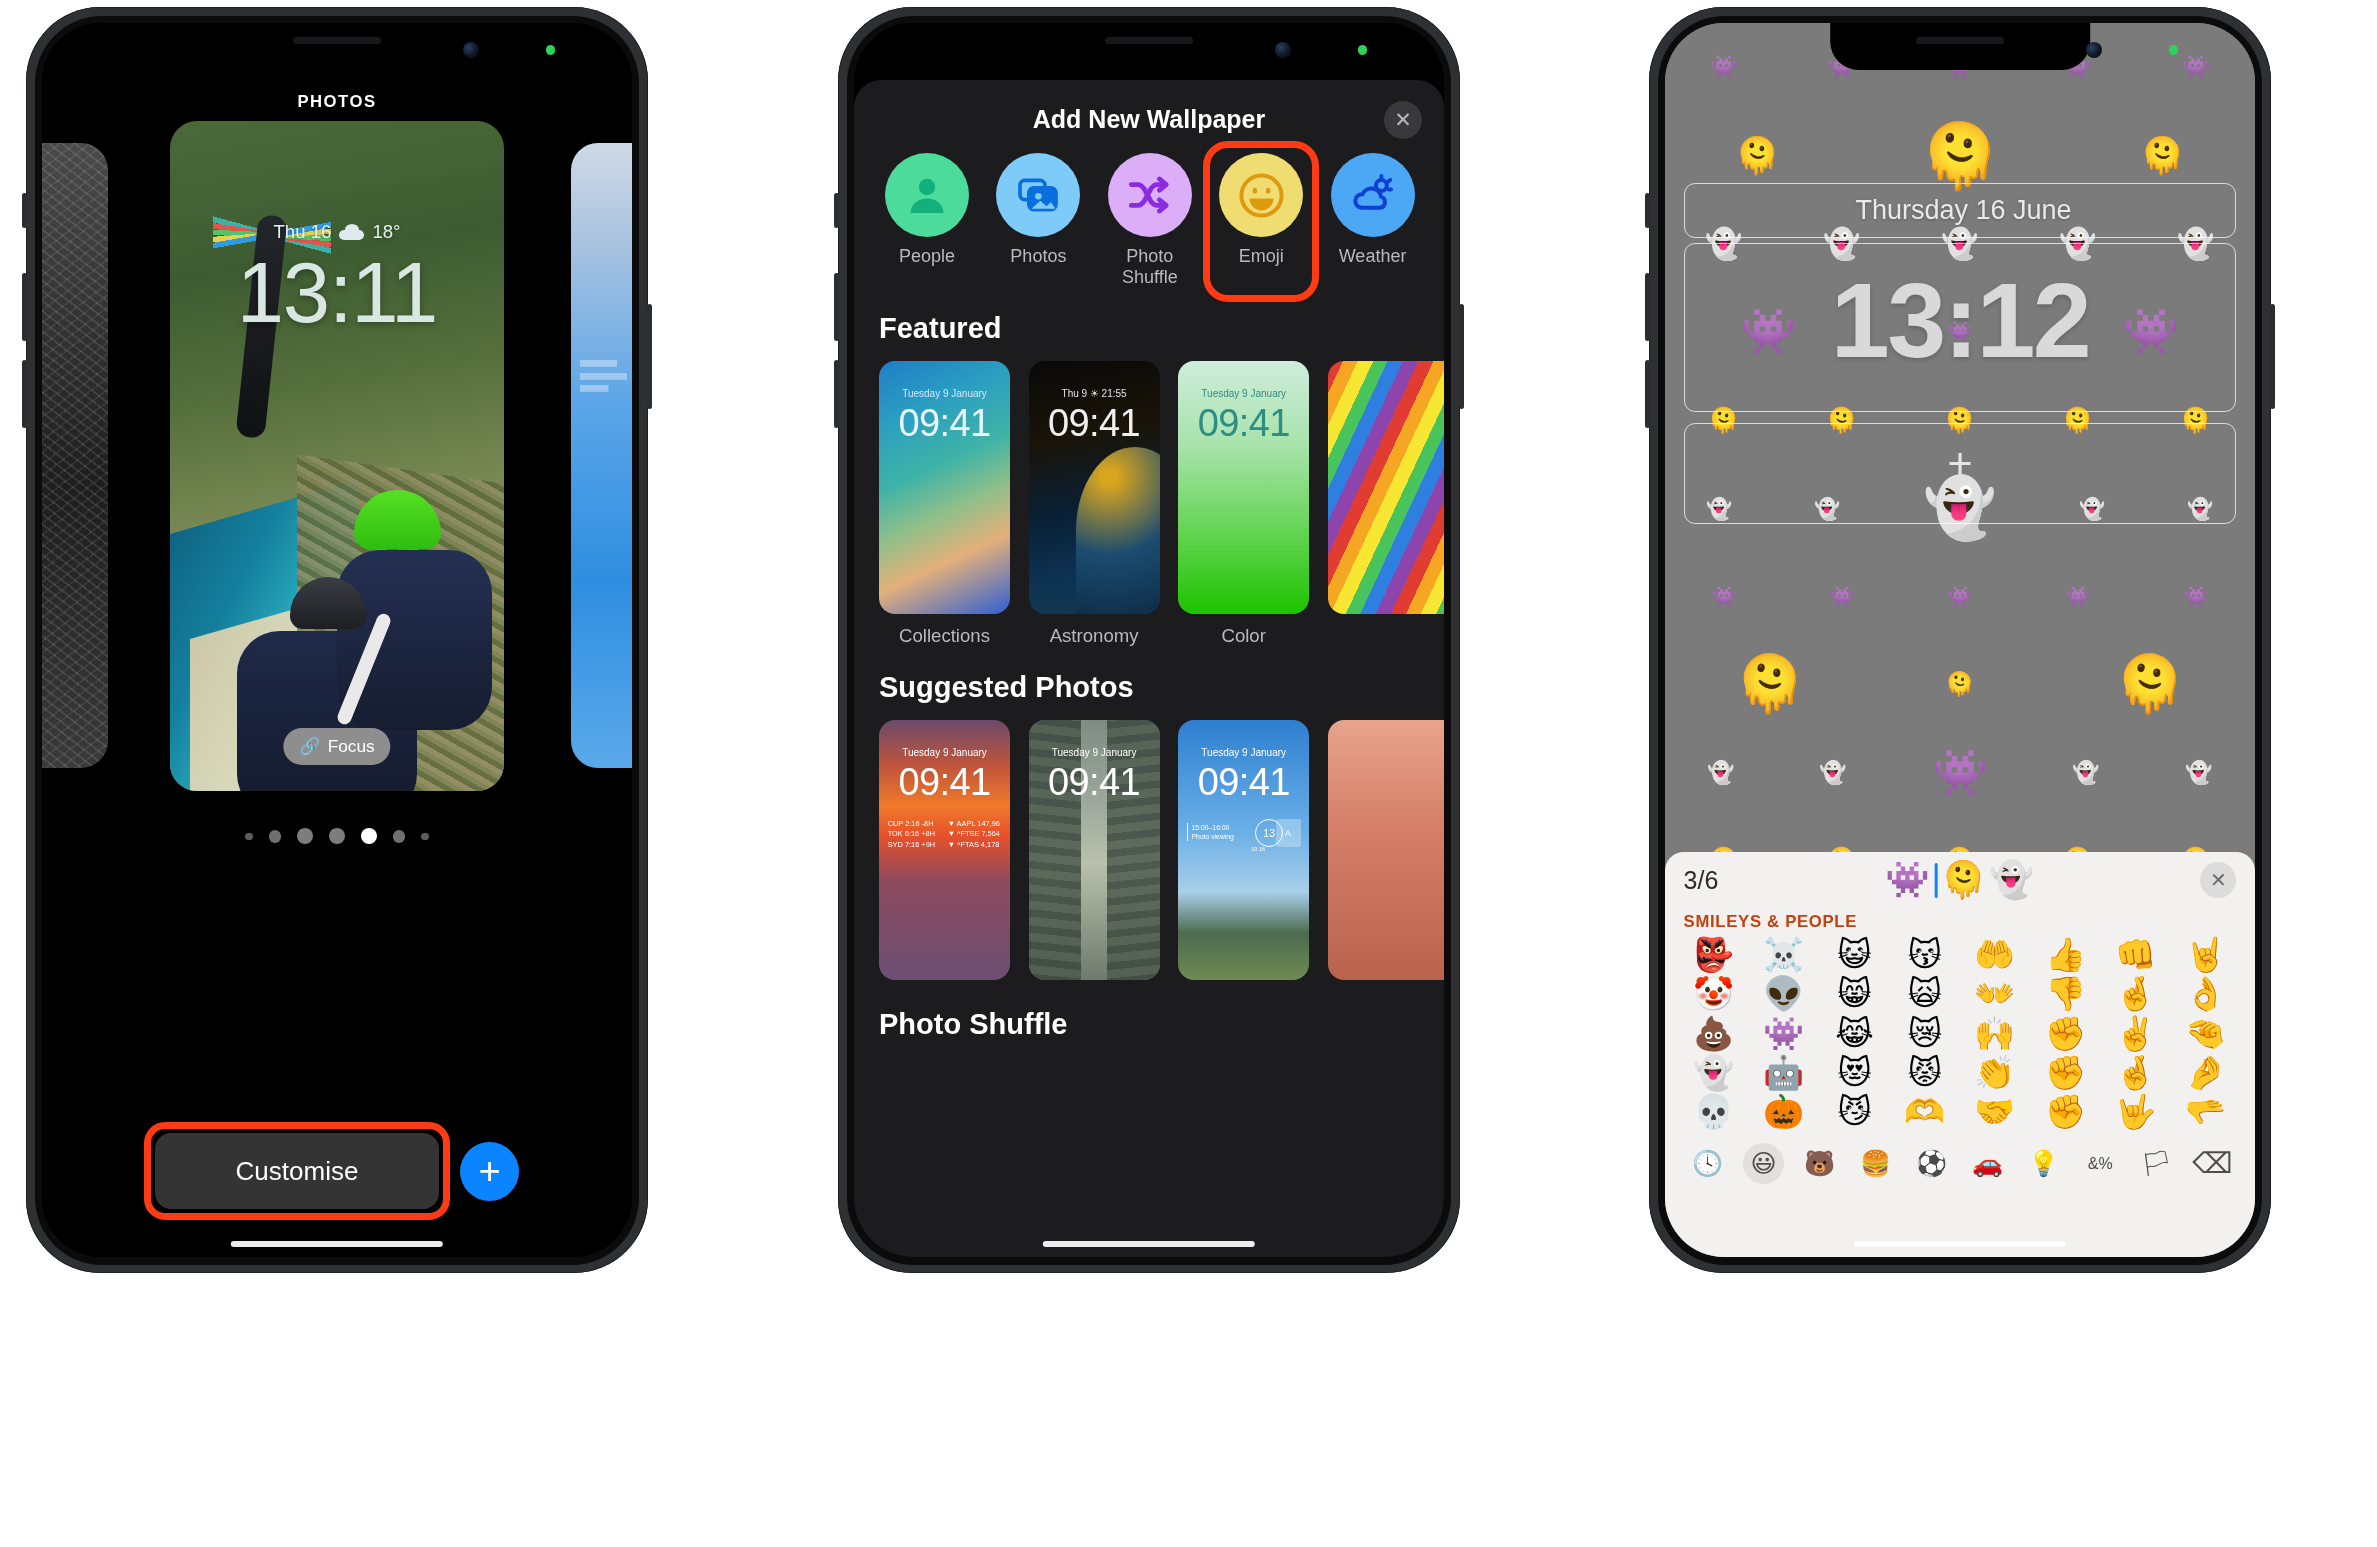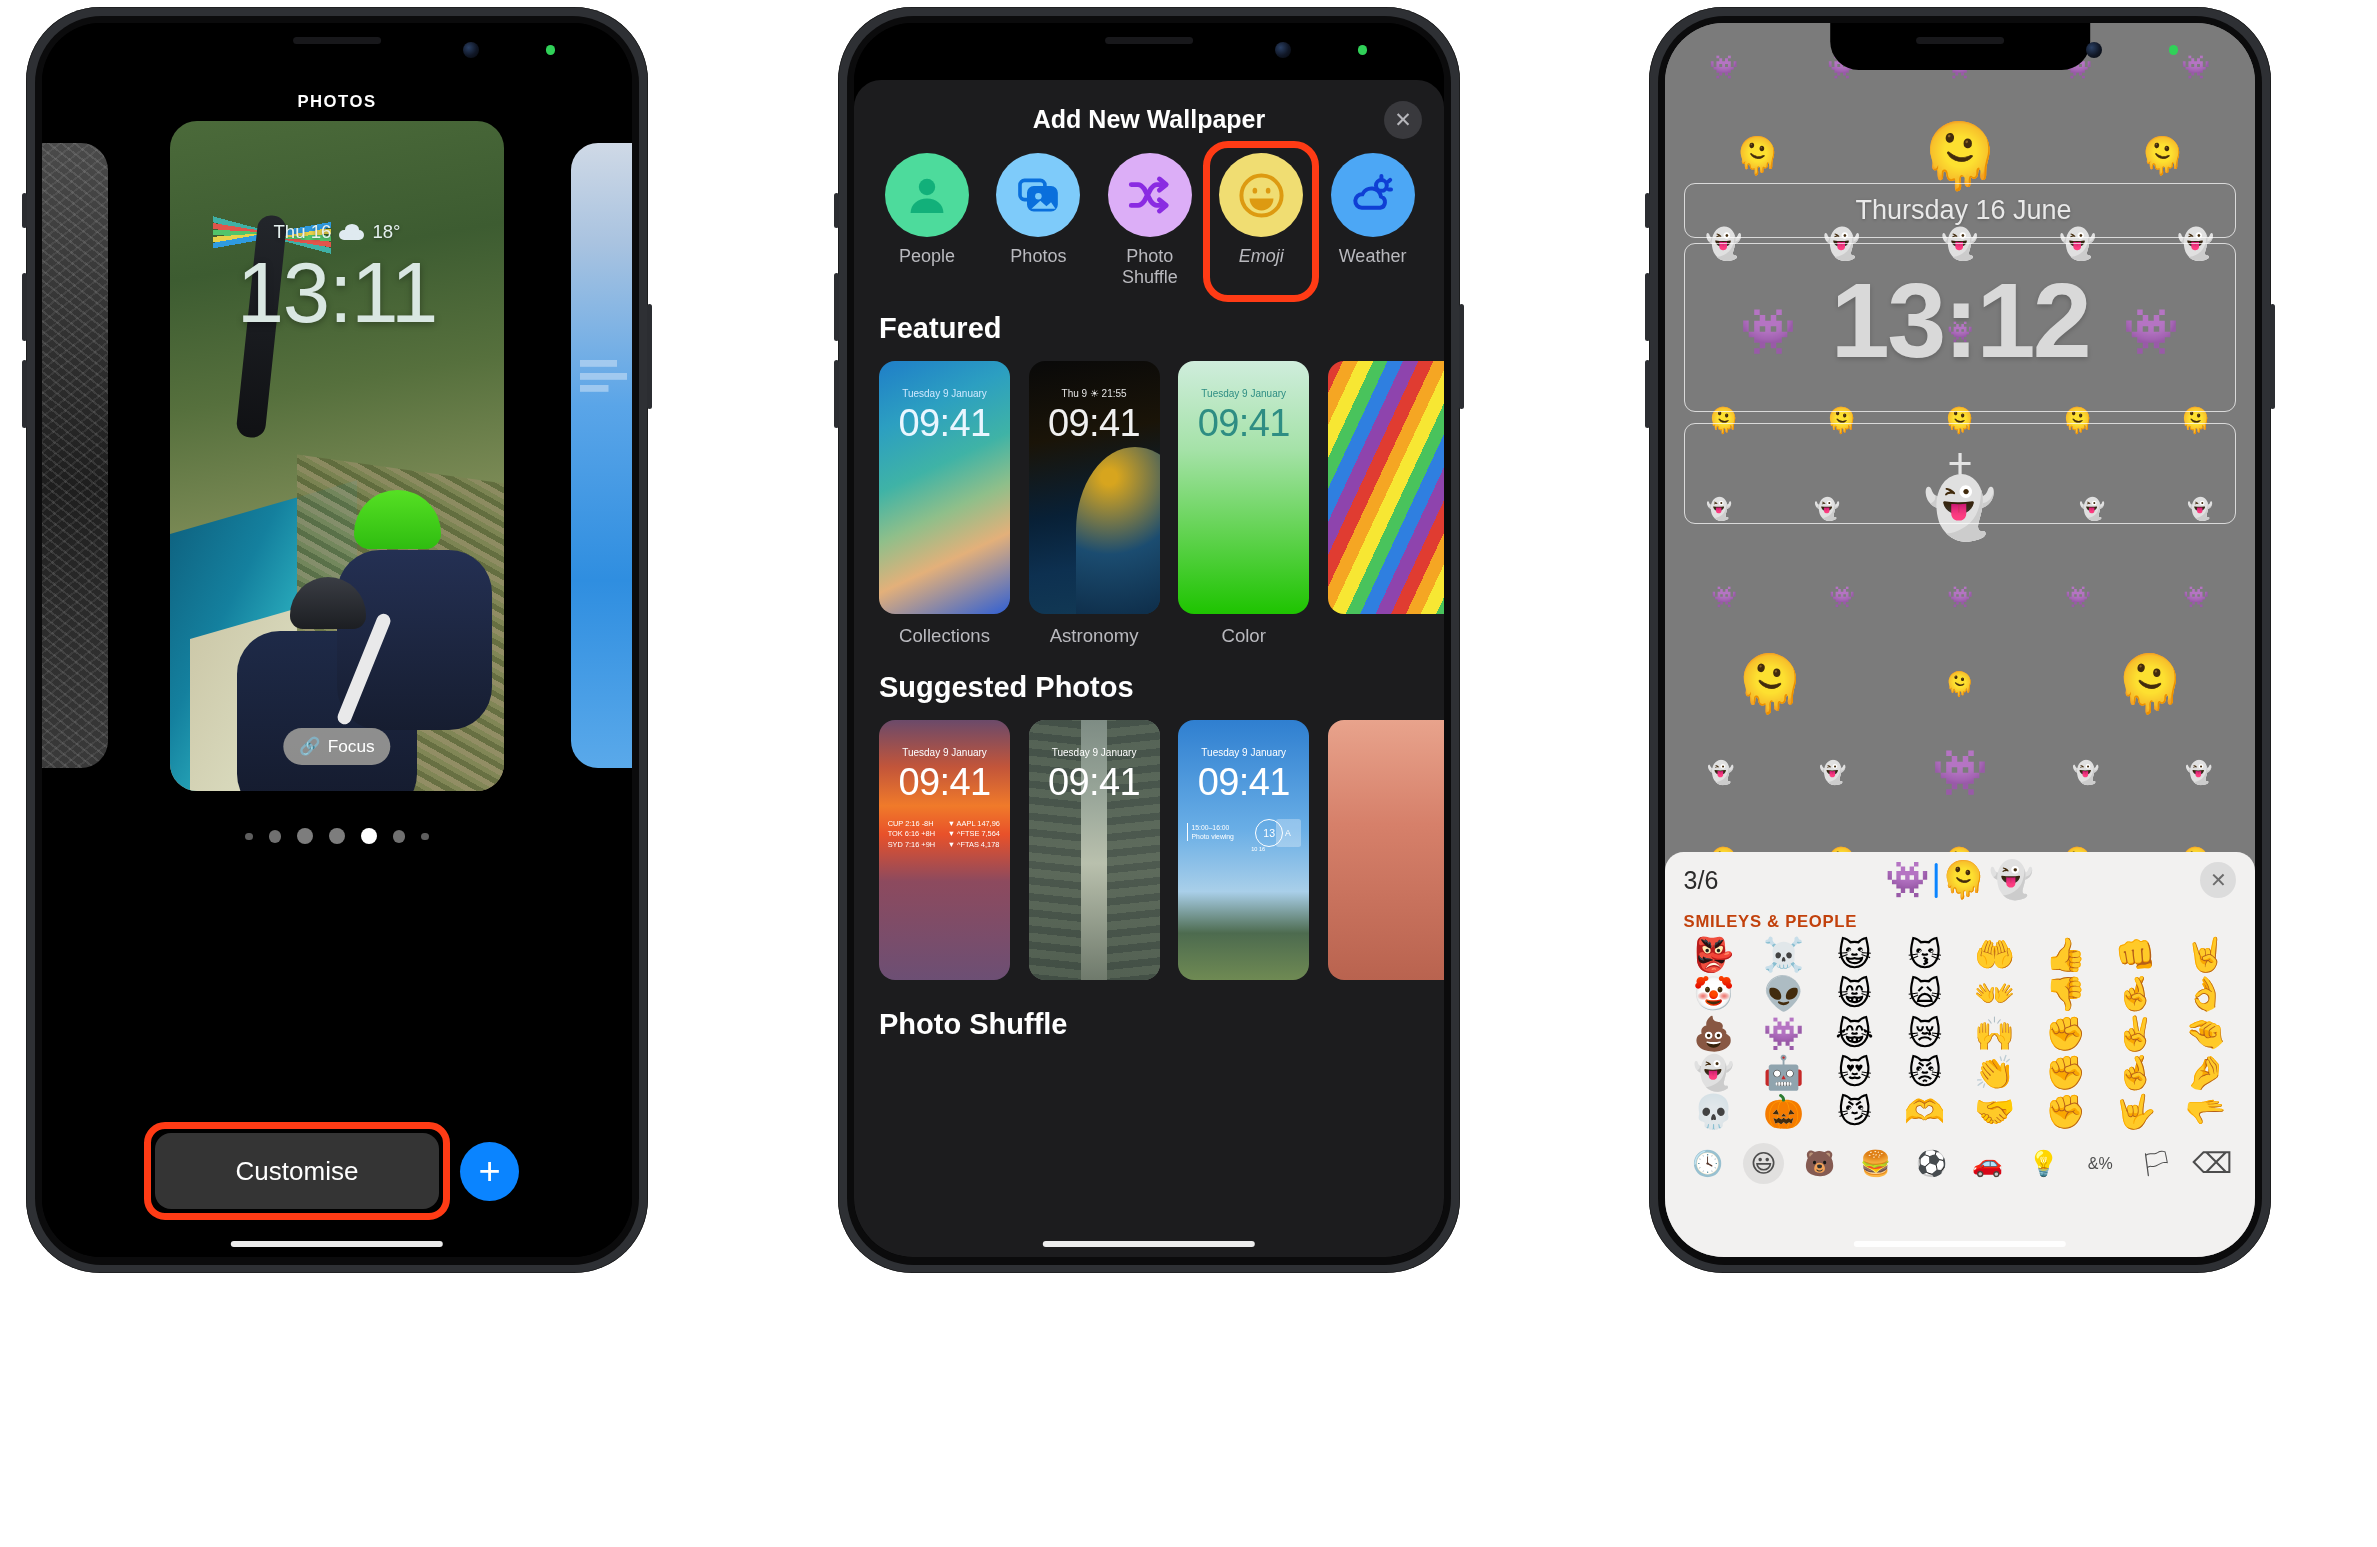--- a/index.html
+++ b/index.html
@@ -274,21 +274,21 @@
               <svg width="50" height="50" viewBox="0 0 24 24" fill="none" stroke="#8a2be2" stroke-width="2.3" stroke-linecap="round" stroke-linejoin="round">
                 <path d="M3 7h3.3c1.3 0 2 .8 2.9 2l3.2 6c.9 1.2 1.6 2 2.9 2H19"></path>
                 <path d="M3 17h3.3c1.3 0 2-.8 2.9-2l3.2-6c.9-1.2 1.6-2 2.9-2H19"></path>
                 <path d="M16.5 4.3L19.8 7l-3.3 2.7"></path>
                   <path d="M16.5 14.3L19.8 17l-3.3 2.7"></path>
               </svg>
             </div>
             <div class="typelabel">Photo Shuffle</div>
           </div>
 
-          <div class="typecell" style="position:relative;font-style:italic;">
+          <div class="typecell" style="position:relative;">
             <div class="hl-box" style="left:-8.7px;top:-12.4px;right:-8.7px;bottom:-13.6px;border-radius:25px;z-index:9;"></div>
             <div class="typecircle" style="background:#f0dd72;">
               <svg width="53" height="53" viewBox="0 0 24 24" fill="none" stroke="#dd9a11" stroke-width="1.8">
                 <circle cx="12" cy="12" r="9.1"></circle>
                 <ellipse cx="9" cy="9.8" rx="1.05" ry="1.35" fill="#dd9a11" stroke="none"></ellipse>
                 <ellipse cx="15" cy="9.8" rx="1.05" ry="1.35" fill="#dd9a11" stroke="none"></ellipse>
                 <path d="M6.6 13.4h10.8a5.4 5.4 0 0 1-10.8 0z" fill="#dd9a11" stroke="none"></path>
               </svg>
             </div>
             <div class="typelabel">Emoji</div>

